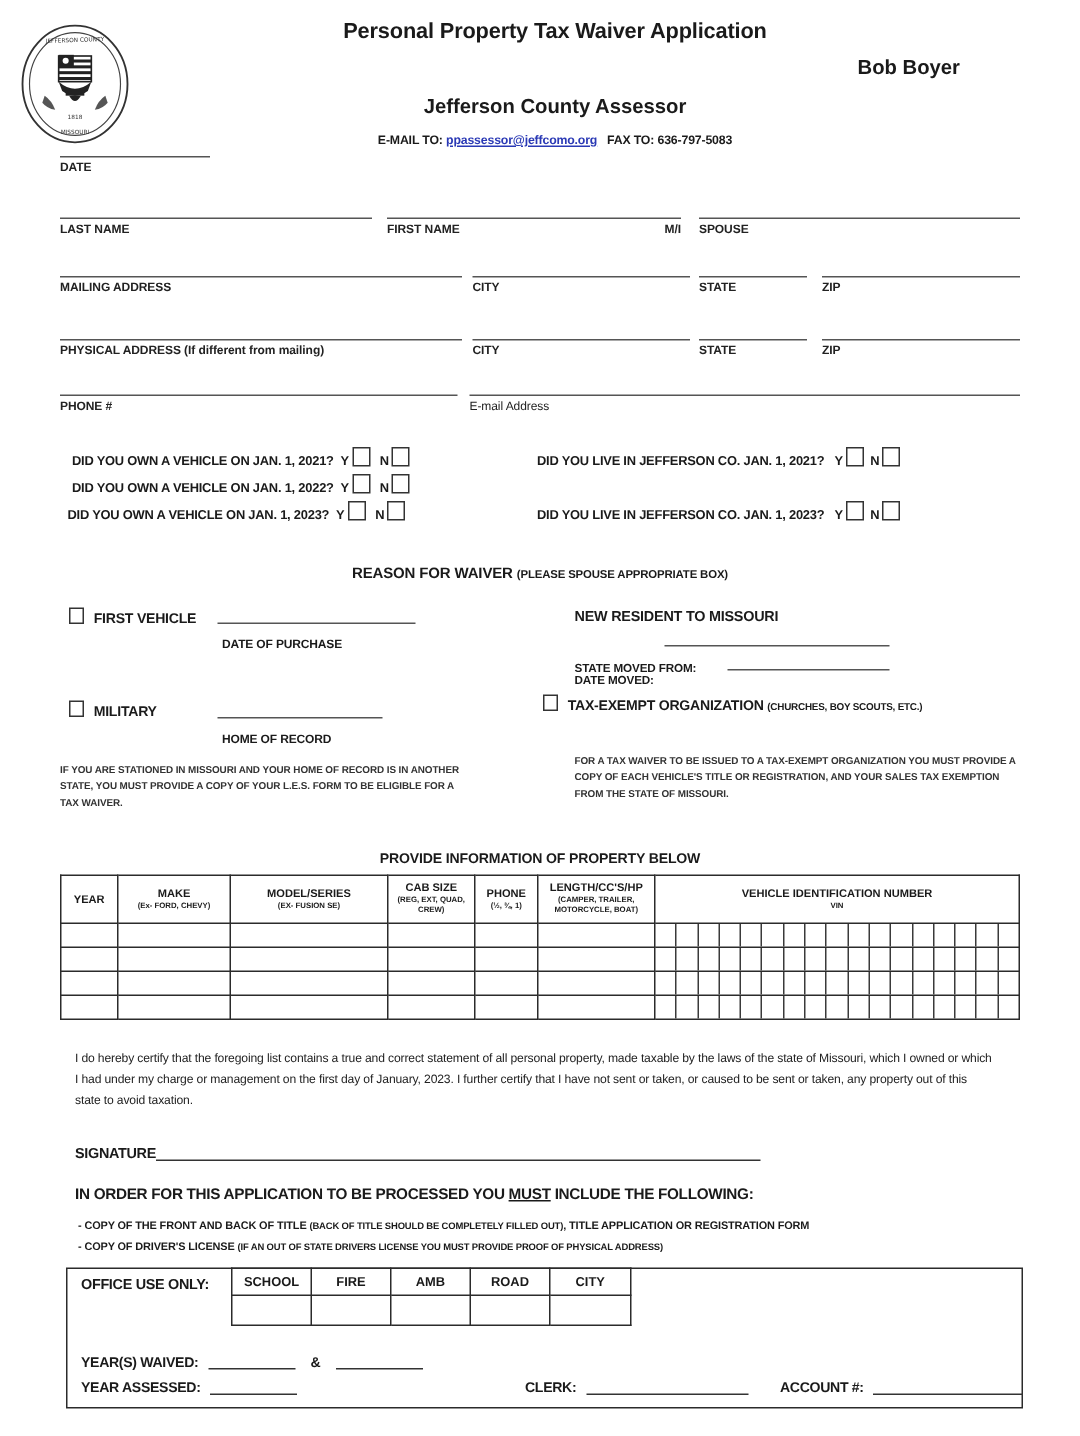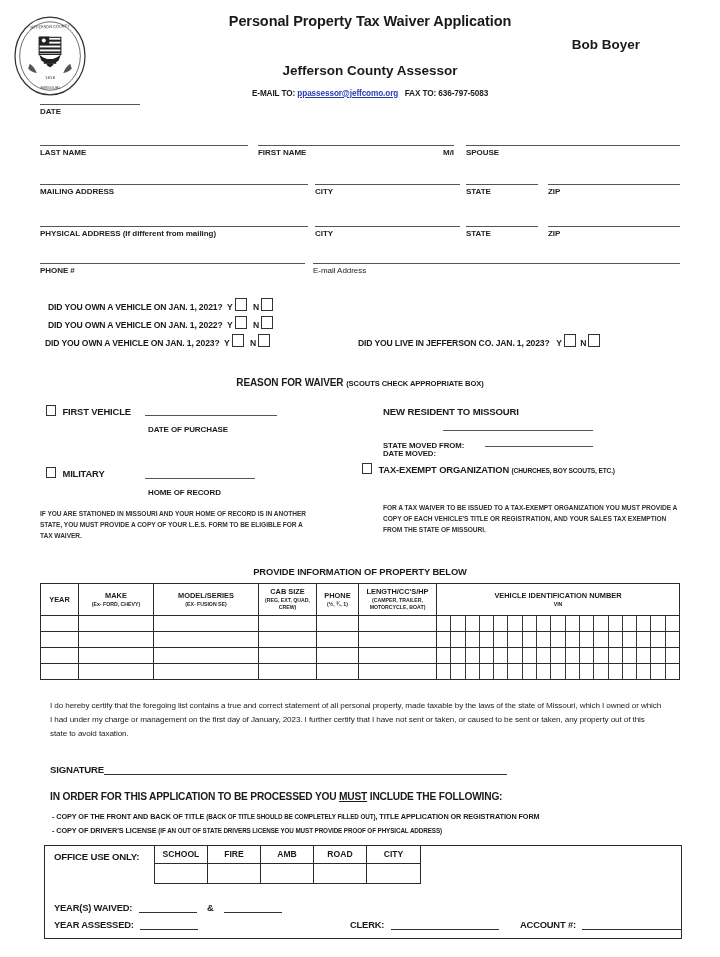--- a/index.html
+++ b/index.html
@@ -174,41 +174,46 @@
   <div class="fld" style="left:313px;top:263px;width:367px;">
     <div class="rule"></div>
     <div class="lbl" style="font-weight:normal;">E-mail Address</div>
   </div>
 
   <div class="qrow" style="left:48px;top:298px;">
     <span>DID YOU OWN A VEHICLE ON JAN. 1, 2021?</span>
     <span>&nbsp;<span>Y</span><span class="cb cb-lg"></span></span>
     <span>&nbsp;<span>N</span><span class="cb cb-lg"></span></span>
   </div>
+  <div class="qrow" style="left:358px;top:298px;">
+    <span>DID YOU LIVE IN JEFFERSON CO. JAN. 1, 2021?</span>
+    <span>&nbsp;&nbsp;<span>Y</span><span class="cb cb-lg"></span></span>
+    <span><span>N</span><span class="cb cb-lg"></span></span>
+  </div>
 
   <div class="qrow" style="left:48px;top:316px;">
     <span>DID YOU OWN A VEHICLE ON JAN. 1, 2022?</span>
     <span>&nbsp;<span>Y</span><span class="cb cb-lg"></span></span>
     <span>&nbsp;<span>N</span><span class="cb cb-lg"></span></span>
   </div>
 
   <div class="qrow" style="left:45px;top:334px;">
     <span>DID YOU OWN A VEHICLE ON JAN. 1, 2023?</span>
     <span>&nbsp;<span>Y</span><span class="cb cb-lg"></span></span>
     <span>&nbsp;<span>N</span><span class="cb cb-lg"></span></span>
   </div>
   <div class="qrow" style="left:358px;top:334px;">
     <span>DID YOU LIVE IN JEFFERSON CO. JAN. 1, 2023?</span>
     <span>&nbsp;&nbsp;<span>Y</span><span class="cb cb-lg"></span></span>
     <span><span>N</span><span class="cb cb-lg"></span></span>
   </div>
 
   <div class="sect-head" style="left:0;top:377px;width:720px;text-align:center;">
     <span>REASON FOR WAIVER</span>
-    <span class="sm">(SCOUTS CHECK APPROPRIATE BOX)</span>
+    <span class="sm">(PLEASE SPOUSE APPROPRIATE BOX)</span>
   </div>
 
   <div style="position:absolute;left:46px;top:405px;font-size:9.4px;font-weight:bold;letter-spacing:-0.15px;">
     <span class="cb-sq"></span>
     <span style="margin-left:4px;text-align:center;">FIRST VEHICLE</span>
   </div>
   <div style="position:absolute;left:145px;top:415px;width:132px;">
     <div class="rule"></div>
   </div>
   <div style="position:absolute;left:148px;top:425px;font-size:8px;font-weight:bold;letter-spacing:-0.1px;">DATE OF PURCHASE</div>

